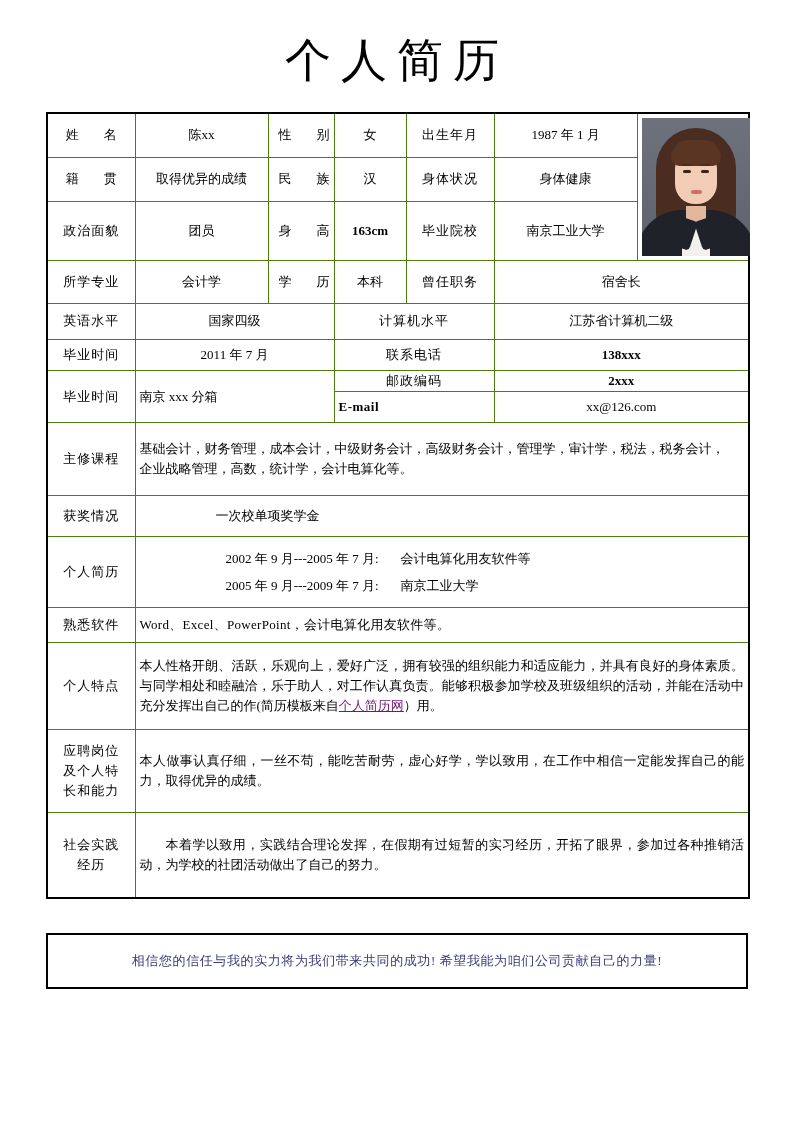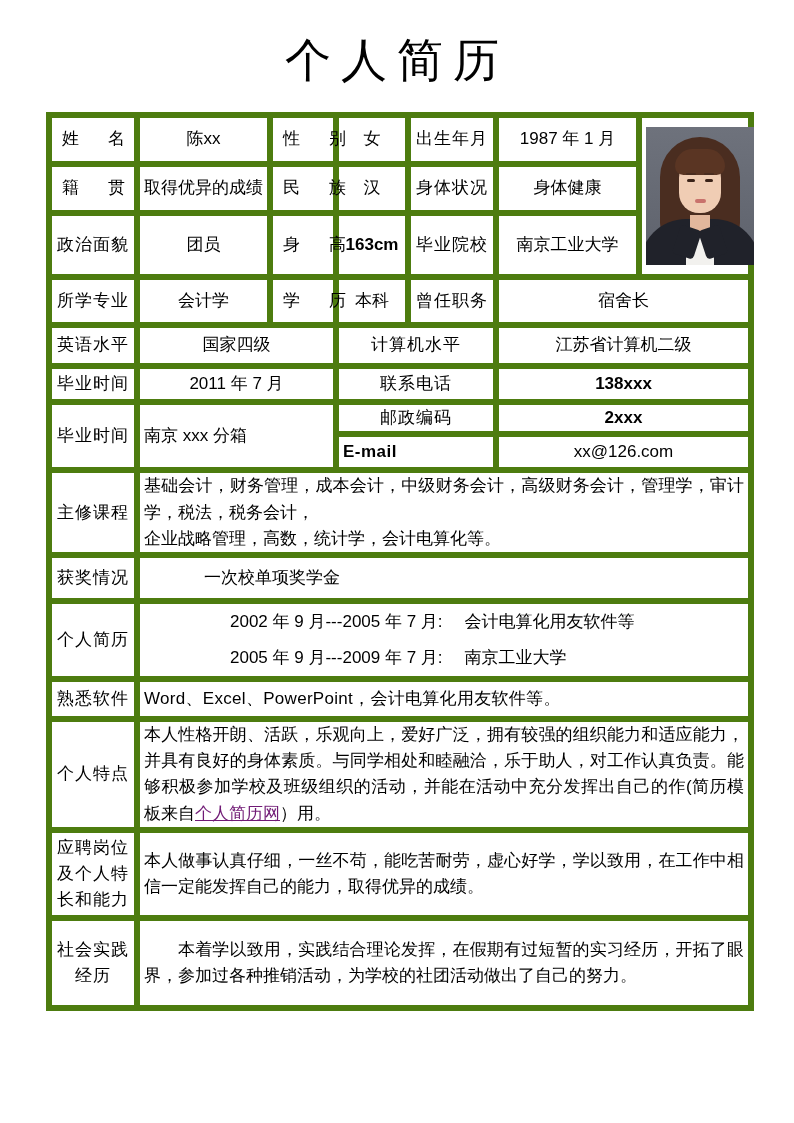--- a/index.html
+++ b/index.html
@@ -41,27 +41,27 @@
   .resume-table {
     position: absolute;
     left: 46px;
     top: 112px;
     width: 702px;
     border-collapse: collapse;
     table-layout: fixed;
     border: 2px solid #000;
   }
   .resume-table td {
-    border: 6px solid #4d7c0f;
+    border: 1px solid #4d7c0f;
     padding: 0 4px;
-    font-size: 17px;
+    font-size: 13px;
     vertical-align: middle;
     line-height: 1.55;
     color: #000;
-    font-family: Liberation Sans, sans-serif;
+    font-family: Liberation Serif, serif;
   }
   .lbl {
     text-align: center;
     letter-spacing: 1px;
     white-space: nowrap;
   }
   .lbl-sp {
     text-align: center;
     letter-spacing: 6px;
     text-indent: 6px;
@@ -298,21 +298,21 @@
       <tr>
         <td class="lbl" style="height:72px">主修课程</td>
         <td class="bodytext" colspan="6">
           <div>基础会计，财务管理，成本会计，中级财务会计，高级财务会计，管理学，审计学，税法，税务会计，</div>
           <div>企业战略管理，高数，统计学，会计电算化等。</div>
         </td>
       </tr>
 
       <tr>
         <td class="lbl" style="height:40px">获奖情况</td>
-        <td class="bodytext bodytext-mid" colspan="6" style="padding-left:64px">一次校单项奖学金</td>
+        <td class="bodytext bodytext-mid" colspan="6" style="padding-left:80px">一次校单项奖学金</td>
       </tr>
 
       <tr>
         <td class="lbl" style="height:70px">个人简历</td>
         <td class="bodytext bodytext-mid" colspan="6">
           <div class="hist-line"><span>2002 年 9 月---2005 年 7 月:</span><span class="hist-gap"></span><span>会计电算化用友软件等</span></div>
           <div class="hist-line"><span>2005 年 9 月---2009 年 7 月:</span><span class="hist-gap"></span><span>南京工业大学</span></div>
         </td>
       </tr>
 
@@ -341,14 +341,21 @@
         <td class="lbl" style="height:84px">
           <div>社会实践</div>
           <div>经历</div>
         </td>
         <td class="bodytext indent2" colspan="6">本着学以致用，实践结合理论发挥，在假期有过短暂的实习经历，开拓了眼界，参加过各种推销活动，为学校的社团活动做出了自己的努力。</td>
       </tr>
 
     </tbody>
   </table>
 
+  <table class="resume-table" style="top:933px">
+    <tbody>
+      <tr>
+        <td class="final-cell" style="height: 52px; color: rgb(59, 59, 120);">相信您的信任与我的实力将为我们带来共同的成功! 希望我能为咱们公司贡献自己的力量!</td>
+      </tr>
+    </tbody>
+  </table>
 
 </div>
 
 </body></html>

